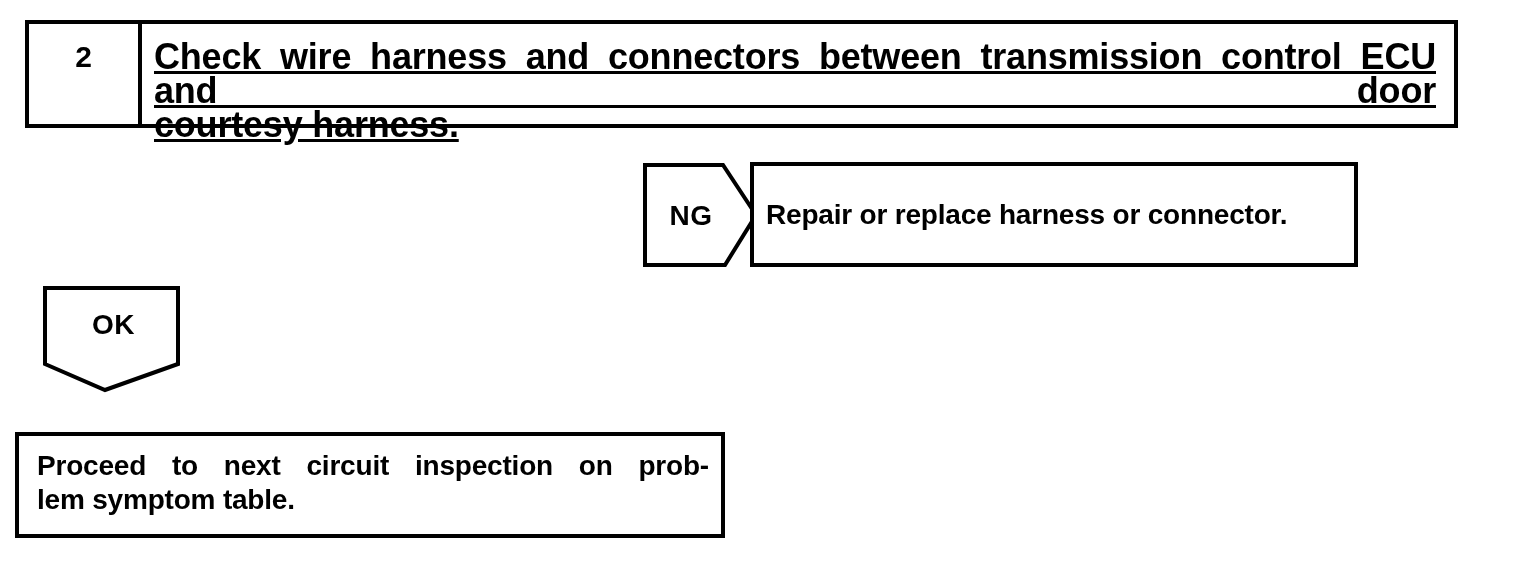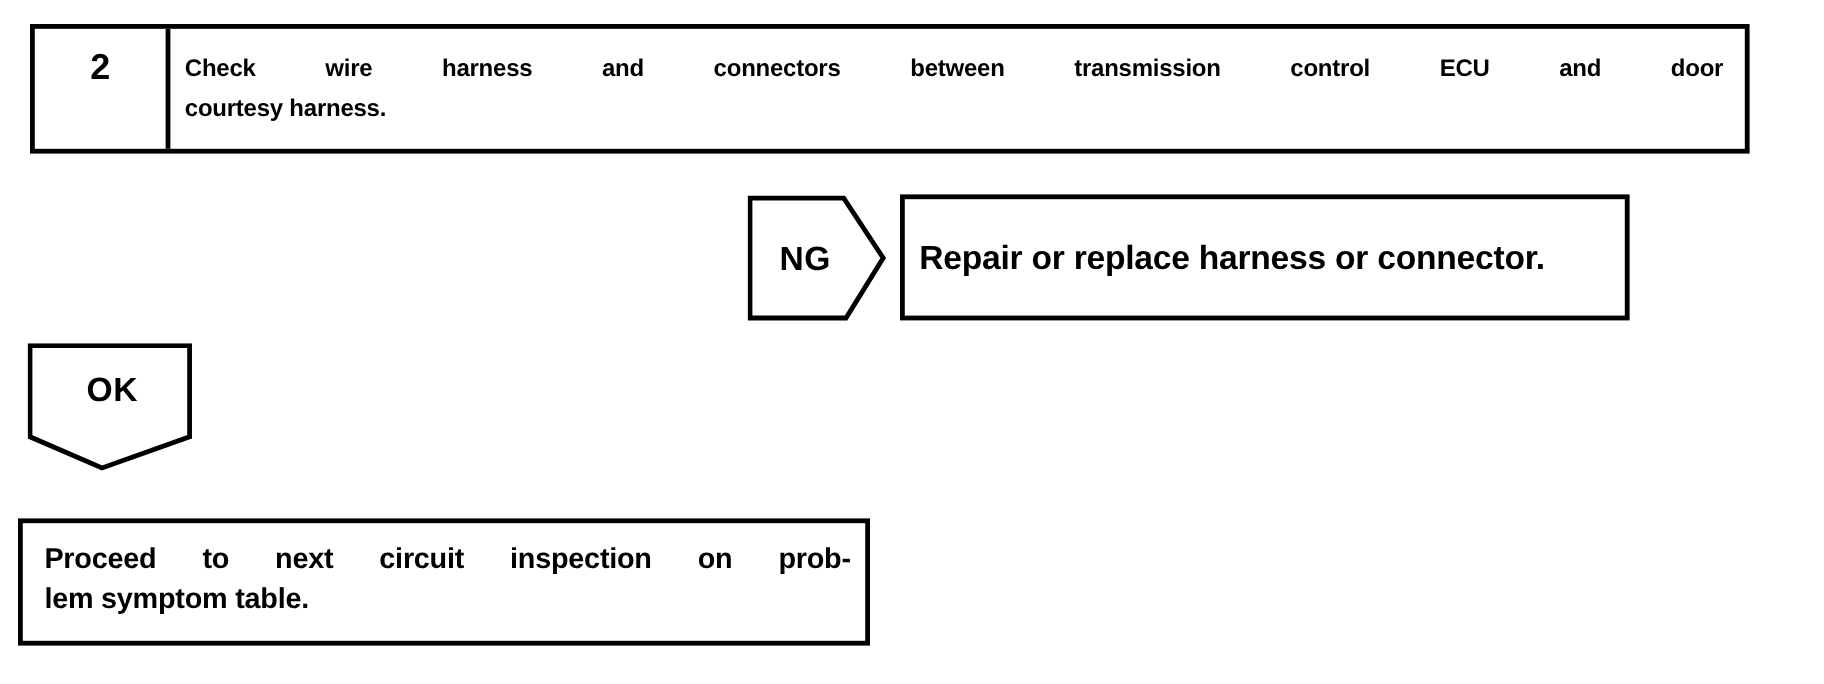--- a/index.html
+++ b/index.html
@@ -35,30 +35,31 @@
     box-sizing: border-box;
     display: flex;
     justify-content: center;
     padding-top: 16px;
     font-size: 30px;
     line-height: 34px;
   }
   .step-text {
     flex: 1;
     padding: 16px 18px 0 12px;
-    font-size: 20px;
+    font-size: 36px;
     line-height: 34px;
     letter-spacing: -0.2px;
+    text-decoration: underline;
   }
   .line-justify {
     text-align: justify;
     text-align-last: justify;
   }
   
-  .pent-wrap { position: absolute; }
+  .pent-wrap { position: absolute; margin-left: 20px; }
   .pent-wrap svg { display: block; }
   .pent-shape {
     fill: #ffffff;
     stroke: #000000;
     stroke-width: 4;
     stroke-linejoin: miter;
   }
   .pent-label {
     position: absolute;
     display: flex;
@@ -79,21 +80,21 @@
     align-items: center;
     padding-left: 12px;
     font-size: 28px;
     letter-spacing: -0.2px;
   }
   
   #result-box {
     left: 15px; top: 432px;
     width: 710px; height: 106px;
     padding: 13px 12px 0 18px;
-    font-size: 24px;
+    font-size: 28px;
     line-height: 34px;
     letter-spacing: -0.2px;
   }
 </style>
 </head>
 <body>
 
 <div class="canvas">
 
   <div class="box" id="step-box">

